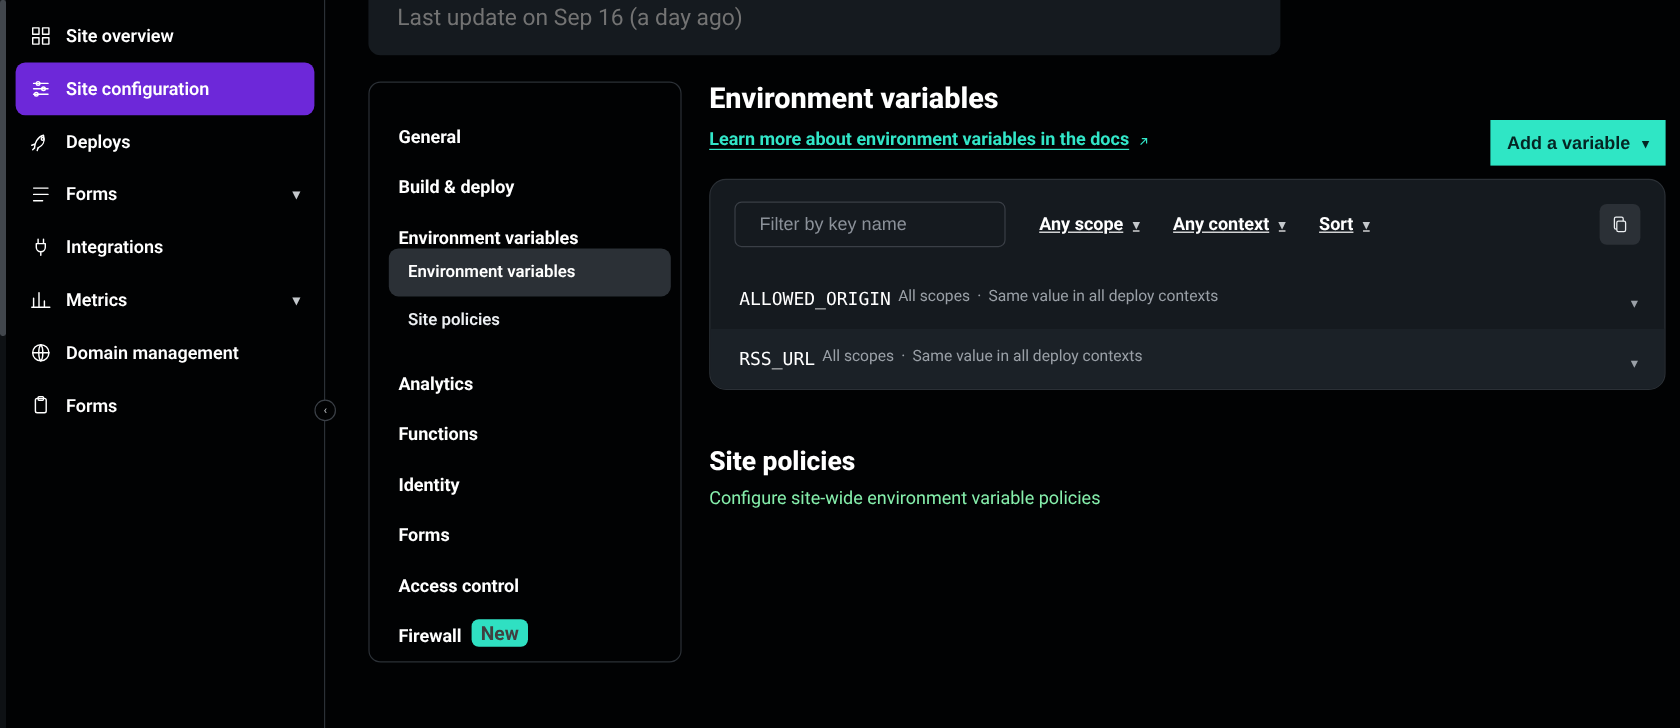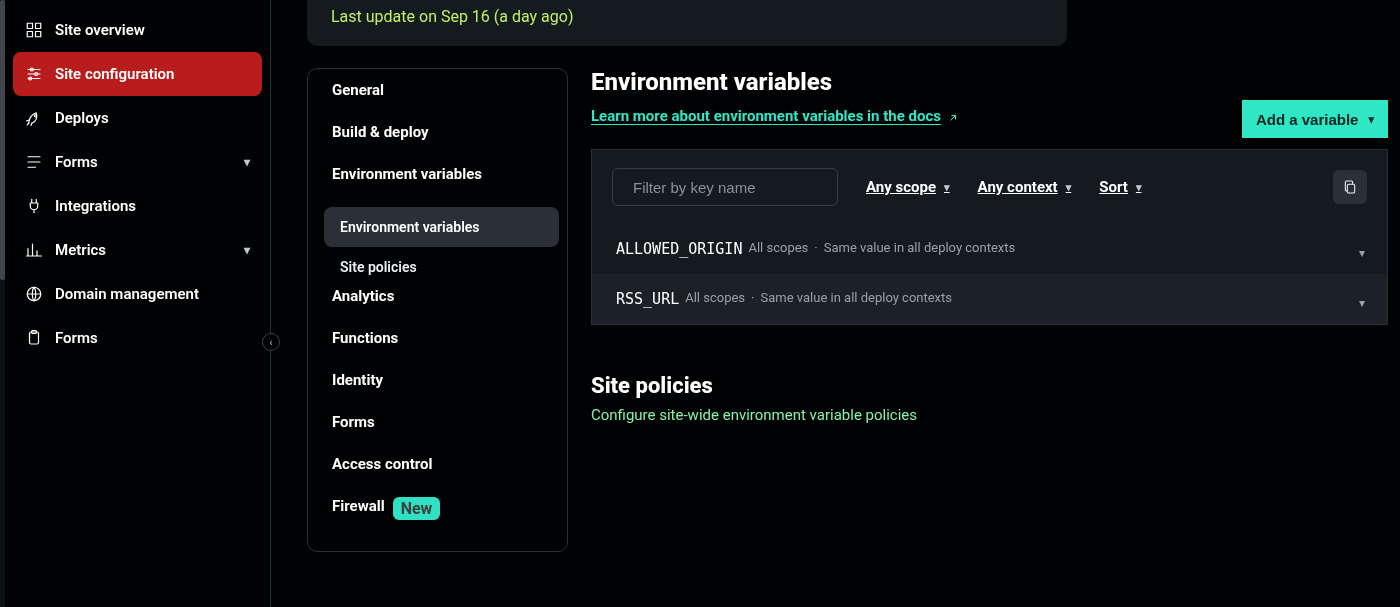--- a/index.html
+++ b/index.html
@@ -34,21 +34,21 @@
     }
     .side-item {
       display: flex; align-items: center;
       height: 44px;
       padding: 0 12px;
       border-radius: 8px;
       color: #fff; font-size: 15px; font-weight: 600;
       gap: 12px;
       cursor: pointer;
     }
-    .side-item.active { background: #b91c1c; }
+    .side-item.active { background: #6d28d9; }
     .side-item .chev { margin-left: auto; font-size: 12px; color: #c4c8cc; }
     .side-icon { width: 18px; height: 18px; flex: none; display:flex; align-items:center; justify-content:center; }
     .side-icon svg { width: 18px; height: 18px; stroke: #fff; fill: none; stroke-width: 1.6; stroke-linecap: round; stroke-linejoin: round; }
 
     
     .divider {
       position: absolute;
       left: 270px; top: 0; bottom: 0;
       width: 1px;
       background: #2b3036;
@@ -70,33 +70,33 @@
     
     .banner {
       position: absolute;
       left: 36px; top: -70px;
       width: 760px; height: 116px;
       background: #151a1f;
       border-radius: 10px;
       padding: 20px 24px;
       display: flex; align-items: flex-end;
     }
-    .banner-text { color: #bef264; font-size: 16px; font-weight: 400; }
+    .banner-text { color: #737373; font-size: 19px; font-weight: 400; }
 
     
     .config-nav {
       position: absolute;
       left: 36px; top: 68px;
       width: 261px;
       border: 1px solid #2b3036; border-radius: 10px;
       padding: 12px 8px;
       background: #010203;
     }
     .cn-item {
-      display: flex; align-items: flex-start;
+      display: flex; align-items: flex-end;
       height: 42px; padding: 0 16px;
       border-radius: 8px;
       color: #fff; font-size: 15px; font-weight: 700;
       cursor: pointer;
     }
     .cn-item.selected { color: #fff; }
     .cn-sub { margin-left: 8px; }
     .cn-sub .cn-subitem {
       display: flex; align-items: center;
       height: 40px; padding: 0 16px;
@@ -140,21 +140,21 @@
       font-size: 15px; font-weight: 700;
       display: inline-flex; align-items: center; gap: 10px;
       cursor: pointer;
     }
     .add-btn .chev { font-size: 11px; }
 
     
     .vars-card {
       margin-top: 24px;
       background: #151a1f;
-      border: 1px solid #2b3036; border-radius: 0;
+      border: 1px solid #2b3036; border-radius: 14px;
       overflow: hidden;
     }
     .vars-toolbar {
       display: flex; align-items: center; gap: 28px;
       padding: 18px 20px;
     }
     .filter-input {
       width: 226px; height: 38px;
       background: #151a1f;
       border: 1px solid #3a3f46; border-radius: 6px;

